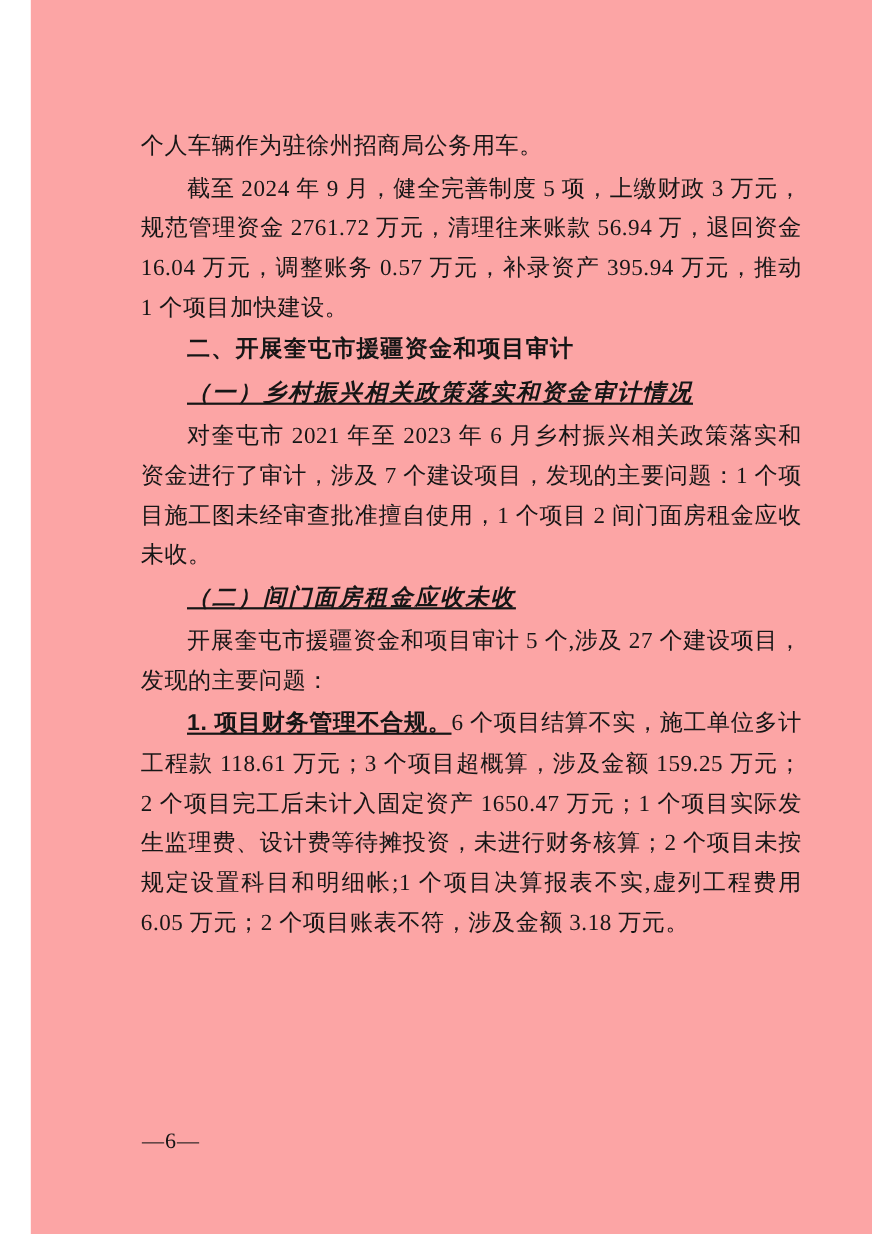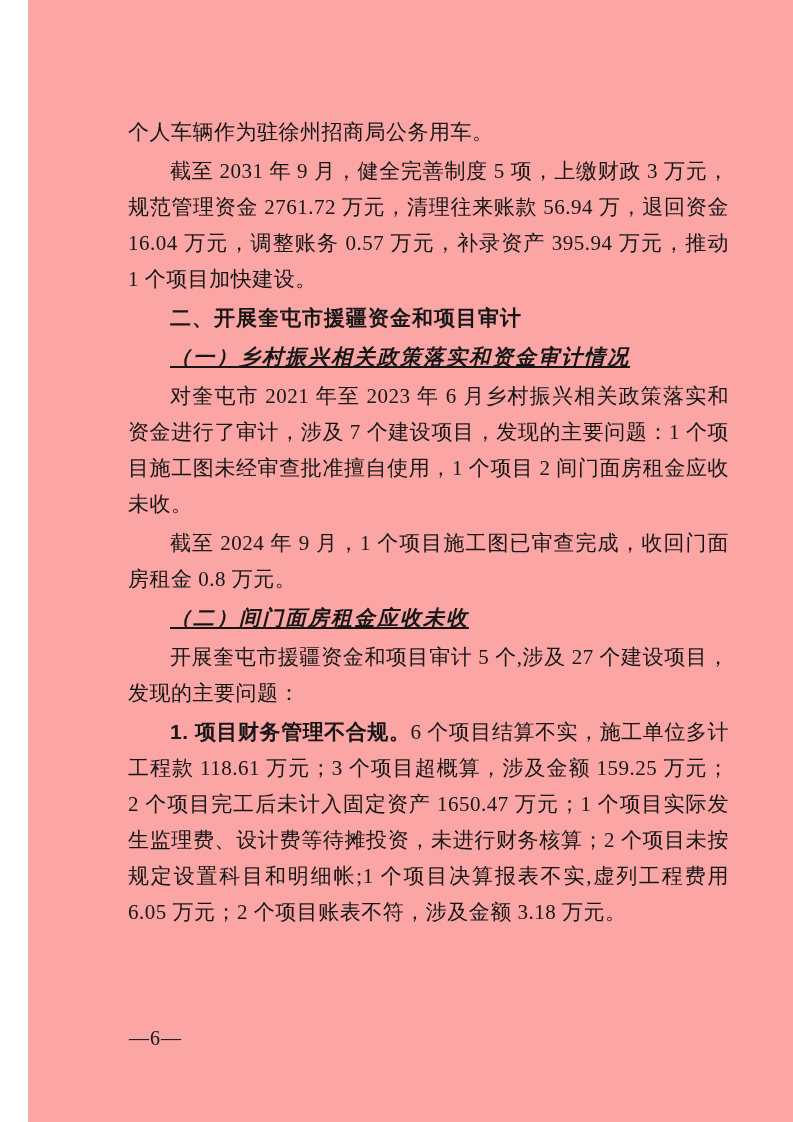--- a/index.html
+++ b/index.html
@@ -40,20 +40,21 @@
   .h2 {
     font-weight: 700;
     font-style: italic;
     letter-spacing: 2px;
     text-decoration: underline;
   }
   .lead {
     font-weight: 700;
     font-style: normal;
     font-family: "Liberation Sans", "DejaVu Sans", sans-serif;
+    text-decoration: underline;
   }
   .footer-page-number {
     position: absolute;
     left: 101px;
     top: 1024px;
     font-size: 20px;
     line-height: 28px;
     letter-spacing: 1px;
     text-indent: 0;
   }
@@ -61,38 +62,35 @@
 </head>
 <body>
 
 <div class="page">
 
   <p class="cont">
     <span>个人车辆作为驻徐州招商局公务用车。</span>
   </p>
 
   <p class="para">
-    <span>截至 2031 年 9 月，健全完善制度 5 项，上缴财政 3 万元，规范管理资金 2761.72 万元，清理往来账款 56.94 万，退回资金 16.04 万元，调整账务 0.57 万元，补录资产 395.94 万元，推动 1 个项目加快建设。</span>
+    <span>截至 2024 年 9 月，健全完善制度 5 项，上缴财政 3 万元，规范管理资金 2761.72 万元，清理往来账款 56.94 万，退回资金 16.04 万元，调整账务 0.57 万元，补录资产 395.94 万元，推动 1 个项目加快建设。</span>
   </p>
 
   <p class="h1">
     <span>二、开展奎屯市援疆资金和项目审计</span>
   </p>
 
   <p class="h2">
     <span>（一）乡村振兴相关政策落实和资金审计情况</span>
   </p>
 
   <p class="para">
     <span>对奎屯市 2021 年至 2023 年 6 月乡村振兴相关政策落实和资金进行了审计，涉及 7 个建设项目，发现的主要问题：1 个项目施工图未经审查批准擅自使用，1 个项目 2 间门面房租金应收未收。</span>
   </p>
 
-  <p class="para">
-    <span>截至 2024 年 9 月，1 个项目施工图已审查完成，收回门面房租金 0.8 万元。</span>
-  </p>
 
   <p class="h2">
     <span>（二）间门面房租金应收未收</span>
   </p>
 
   <p class="para">
     <span>开展奎屯市援疆资金和项目审计 5 个,涉及 27 个建设项目，发现的主要问题：</span>
   </p>
 
   <p class="para">

